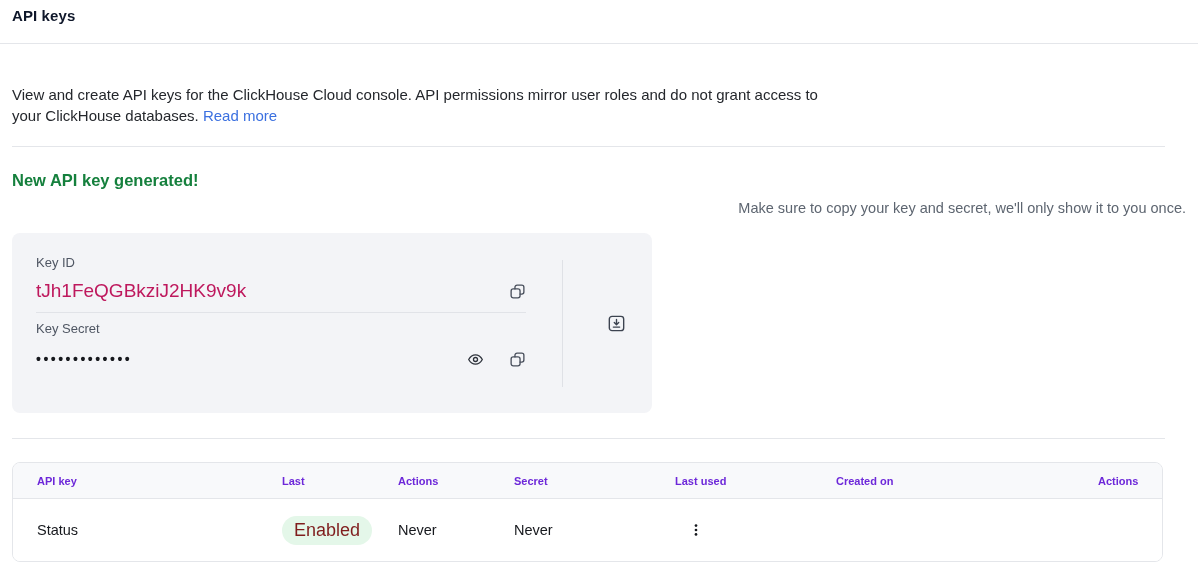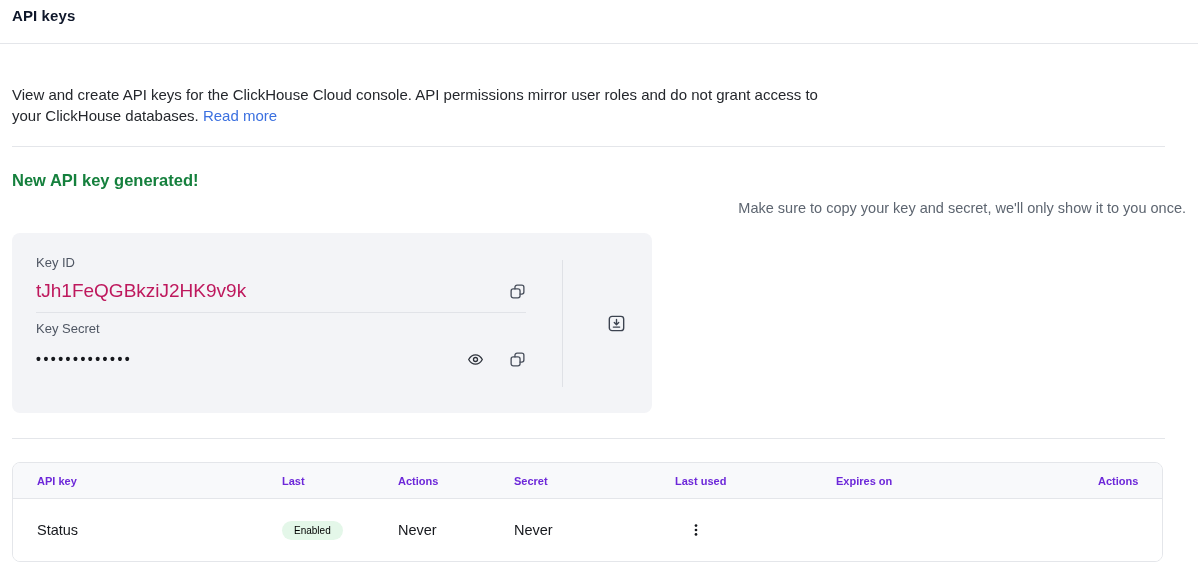--- a/index.html
+++ b/index.html
@@ -153,22 +153,22 @@
   }
   .cell-stacked { line-height: 20px; }
   .cell-sub {
     font-size: 13.5px;
     color: #5b6472;
     line-height: 19px;
   }
   .badge {
     display: inline-block;
     background: #e4f7e9;
-    color: #000000;
-    font-size: 10px;
+    color: #7f1d1d;
+    font-size: 18px;
     padding: 4px 12px;
     border-radius: 999px;
   }
   .actions-cell { padding-left: 10px; display: flex; justify-content: flex-start; }
   .kebab-btn {
     background: none; border: none; cursor: pointer; padding: 4px; line-height: 0;
   }
 </style>
 </head>
 <body>
@@ -237,21 +237,21 @@
 
 <hr class="divider-inset card-divider-below">
 
 <div class="table">
   <div class="tgrid thead">
     <span>API key</span>
     <span>Last</span>
     <span>Actions</span>
     <span>Secret</span>
     <span>Last used</span>
-    <span>Expires on</span>
+    <span>Created on</span>
     <span style="padding-left:10px">Actions</span>
   </div>
   <div class="tgrid trow">
     <span>Status</span>
     <span><span class="badge">Enabled</span></span>
     <span>Never</span>
     <span>Never</span>
     <span class="actions-cell">
       <button class="kebab-btn">
         <span>

